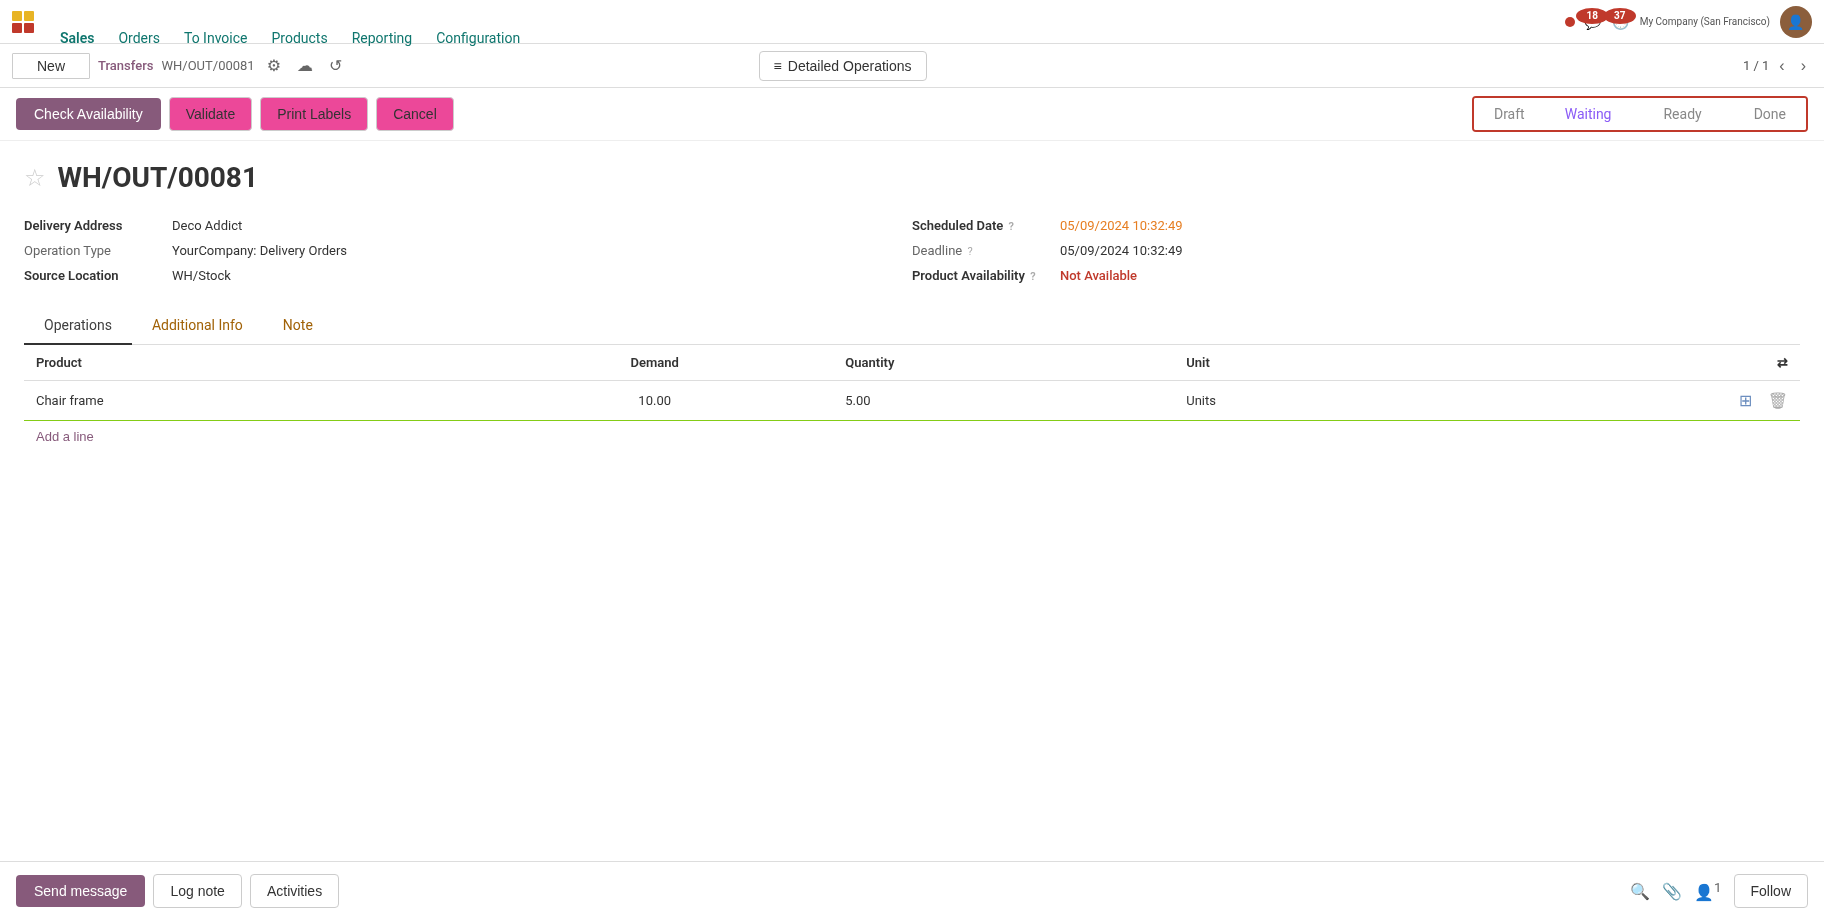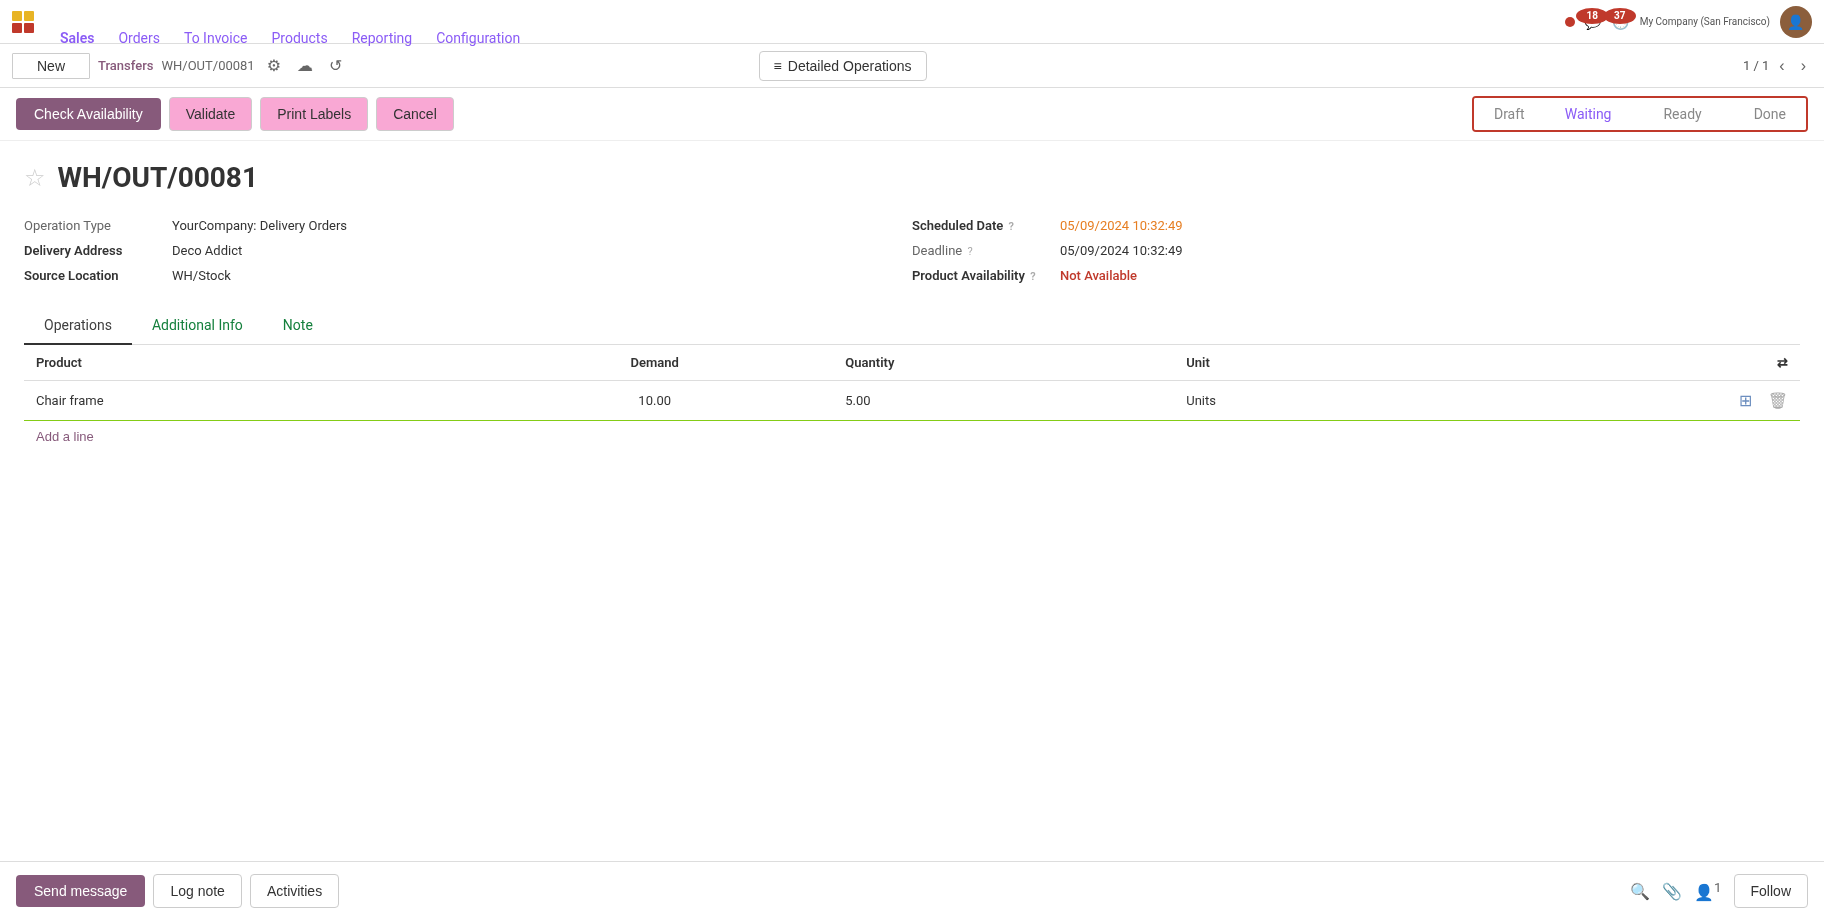--- a/index.html
+++ b/index.html
@@ -8,42 +8,42 @@
     
     .topnav { display: flex; align-items: center; background: #fff; border-bottom: 1px solid #ddd; padding: 0 12px; height: 44px; }
     .topnav-logo { display: flex; align-items: center; margin-right: 16px; }
     .logo-squares { display: grid; grid-template-columns: 10px 10px; grid-template-rows: 10px 10px; gap: 2px; }
     .logo-sq { border-radius: 1px; }
     .logo-sq-1 { background: #e8b425; }
     .logo-sq-2 { background: #e8b425; }
     .logo-sq-3 { background: #c0392b; }
     .logo-sq-4 { background: #c0392b; }
     .topnav-menu { display: flex; align-items: center; gap: 4px; flex: 1; }
-    .topnav-item { padding: 6px 10px; cursor: pointer; color: #8b5cf6; font-size: 14px; border-radius: 4px; margin-top: 32px; }
+    .topnav-item { padding: 6px 10px; cursor: pointer; color: #0f766e; font-size: 14px; border-radius: 4px; margin-top: 32px; }
     .topnav-item.active { font-weight: 600; }
     .topnav-right { display: flex; align-items: center; gap: 10px; margin-left: auto; }
     .notif-icon { position: relative; cursor: pointer; }
     .notif-badge { position: absolute; top: -6px; right: -6px; background: #c0392b; color: #fff; border-radius: 50%; font-size: 10px; width: 32px; height: 16px; display: flex; align-items: center; justify-content: center; font-weight: bold; }
     .company-name { font-size: 10px; color: #555; }
     .avatar { width: 32px; height: 32px; border-radius: 50%; background: #8b5e3c; display: flex; align-items: center; justify-content: center; color: #fff; font-size: 14px; cursor: pointer; overflow: hidden; }
 
     
     .secondnav { display: flex; align-items: center; background: #fff; border-bottom: 1px solid #ddd; padding: 0 12px; height: 44px; gap: 8px; }
     .btn-new { background: #fff; border: 1px solid #ccc; border-radius: 1px; padding: 4px 24px; font-size: 14px; cursor: pointer; color: #333; font-weight: 500; }
     .breadcrumb-link { color: #875a7b; font-size: 13px; cursor: pointer; font-weight: 500; }
     .breadcrumb-label { color: #666; font-size: 13px; }
     .icon-btn { background: none; border: none; cursor: pointer; color: #666; padding: 4px; font-size: 16px; }
     .detailed-ops-btn { display: flex; align-items: center; gap: 6px; border: 1px solid #ccc; border-radius: 4px; padding: 6px 14px; cursor: pointer; background: #fff; font-size: 14px; color: #333; margin: 0 auto; }
     .nav-pager { display: flex; align-items: center; gap: 4px; margin-left: auto; color: #555; font-size: 13px; }
     .pager-btn { background: none; border: none; cursor: pointer; color: #666; font-size: 16px; padding: 2px 6px; }
 
     
     .actionbar { display: flex; align-items: center; padding: 8px 16px; background: #fff; border-bottom: 1px solid #eee; gap: 8px; }
     .btn-check-avail { background: #875a7b; color: #fff; border: none; border-radius: 4px; padding: 8px 18px; font-size: 14px; cursor: pointer; font-weight: 500; }
-    .btn-action { background: #f9a8d4; border: 1px solid #ccc; border-radius: 4px; padding: 8px 16px; font-size: 14px; cursor: pointer; color: #333; }
+    .btn-action { background: #ec4899; border: 1px solid #ccc; border-radius: 4px; padding: 8px 16px; font-size: 14px; cursor: pointer; color: #333; }
 
     
     .statusbar { display: flex; align-items: center; margin-left: auto; gap: 0; border: 2px solid #c0392b; border-radius: 4px; overflow: hidden; }
     .status-step { padding: 8px 20px; font-size: 14px; color: #888; background: #fff; position: relative; cursor: pointer; }
     .status-step.active { color: #8b5cf6; font-weight: 400; background: #fff; }
 
     
     .main { padding: 20px 24px; background: #fff; }
     .record-header { display: flex; align-items: center; gap: 12px; margin-bottom: 24px; }
     .star-icon { font-size: 24px; color: #ccc; cursor: pointer; }
@@ -54,21 +54,21 @@
     .form-row { display: flex; align-items: baseline; gap: 8px; }
     .form-label { font-weight: 600; color: #333; min-width: 140px; font-size: 13px; }
     .form-label-light { font-weight: 400; color: #666; min-width: 140px; font-size: 13px; }
     .form-value { color: #333; font-size: 13px; }
     .form-value-orange { color: #e67e22; font-size: 13px; }
     .form-value-red { color: #c0392b; font-size: 13px; font-weight: 500; }
     .help-icon { color: #aaa; font-size: 11px; cursor: pointer; margin-left: 2px; }
 
     
     .tabs { display: flex; border-bottom: 1px solid #ddd; margin-bottom: 0; }
-    .tab { padding: 10px 20px; cursor: pointer; font-size: 14px; color: #15803d; border-bottom: 2px solid transparent; margin-bottom: -1px; }
+    .tab { padding: 10px 20px; cursor: pointer; font-size: 14px; color: #a16207; border-bottom: 2px solid transparent; margin-bottom: -1px; }
     .tab.active { color: #404040; border-bottom: 2px solid #333; font-weight: 400; }
 
     
     .ops-table { width: 100%; border-collapse: collapse; }
     .ops-table th { text-align: left; padding: 10px 12px; font-size: 13px; font-weight: 600; color: #333; border-bottom: 1px solid #ddd; background: #fff; }
     .ops-table td { padding: 10px 12px; font-size: 13px; color: #333; border-bottom: 1px solid #84cc16; }
     .ops-table .col-demand { text-align: center; }
     .ops-table .col-qty { text-align: left; padding-right: 8px; }
     .ops-table .col-unit { }
     .ops-table .col-actions { text-align: right; white-space: nowrap; }
@@ -168,26 +168,26 @@
   
   <div class="record-header">
     <span class="star-icon">☆</span>
     <h1 class="record-title">WH/OUT/00081</h1>
   </div>
 
   
   <div class="form-grid">
     <div class="form-col">
       <div class="form-row">
+        <span class="form-label">Delivery Address</span>
+        <span class="form-value">Deco Addict</span>
+      </div>
+      <div class="form-row">
         <span class="form-label-light">Operation Type</span>
         <span class="form-value">YourCompany: Delivery Orders</span>
-      </div>
-      <div class="form-row">
-        <span class="form-label">Delivery Address</span>
-        <span class="form-value">Deco Addict</span>
       </div>
       <div class="form-row">
         <span class="form-label">Source Location</span>
         <span class="form-value">WH/Stock</span>
       </div>
     </div>
     <div class="form-col">
       <div class="form-row">
         <span class="form-label">
           <span>Scheduled Date</span>

